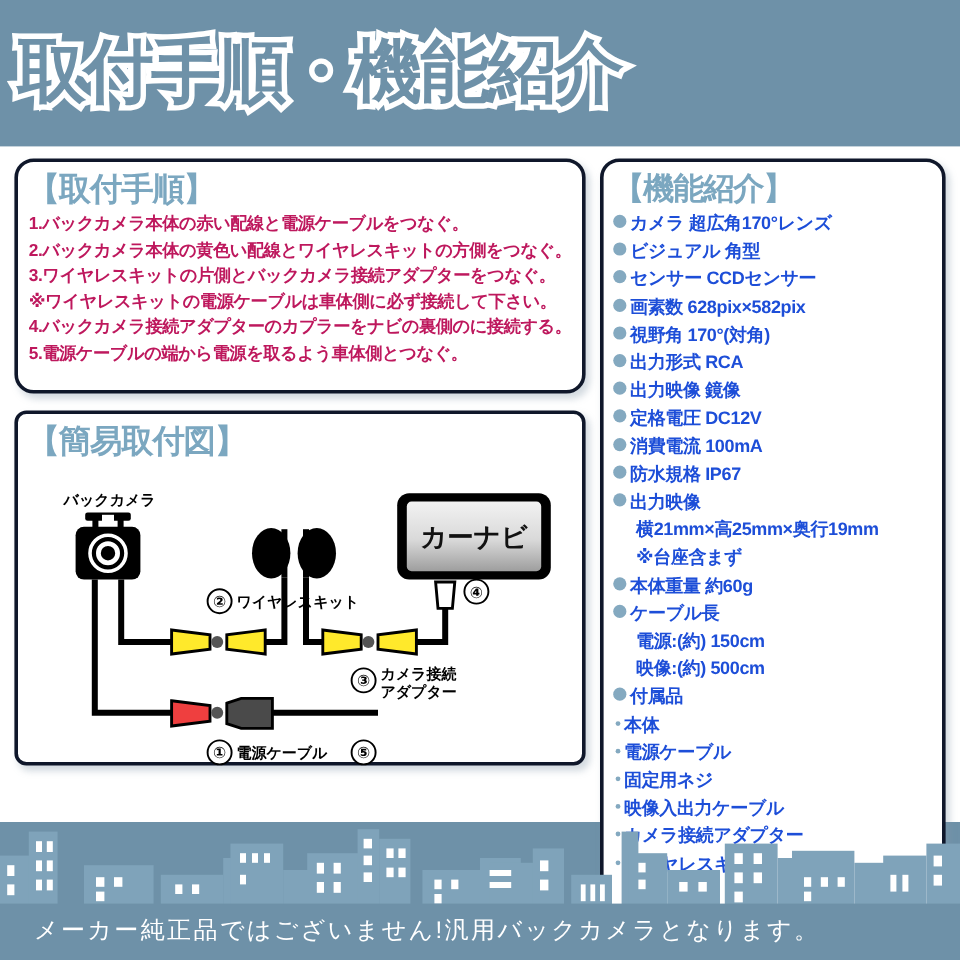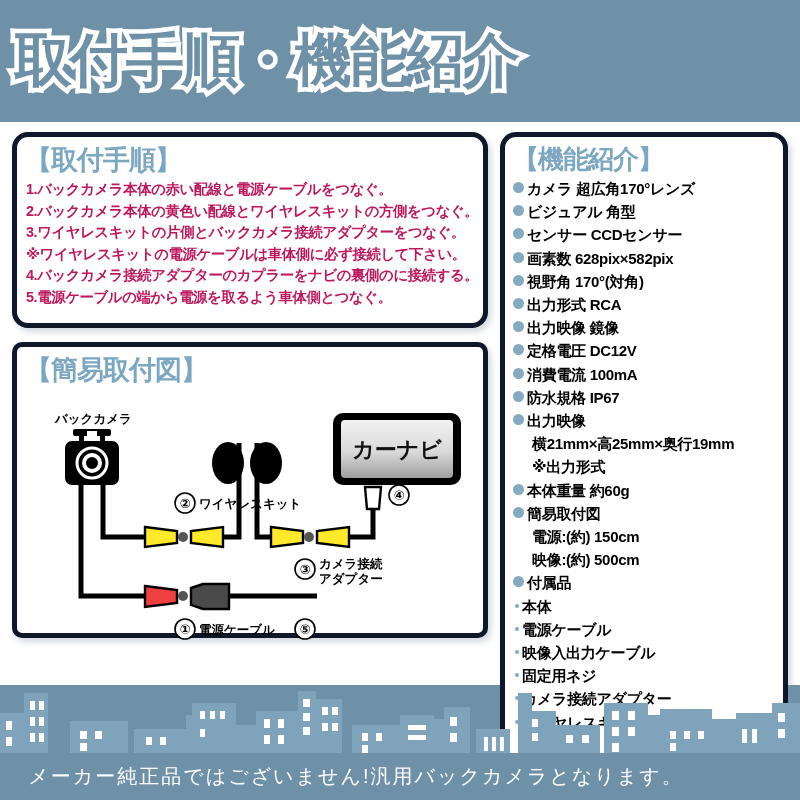--- a/index.html
+++ b/index.html
@@ -45,21 +45,21 @@
     position: absolute;
     left: 0; top: 122px;
     width: 800px; height: 563px;
     background: #ffffff;
   }
 
   
   .panel {
     position: absolute;
     background: #ffffff;
-    border: 5px solid #0f172a;
+    border: 3px solid #0f172a;
     border-radius: 16px;
     box-sizing: border-box;
     box-shadow: 3px 4px 6px rgba(130,150,165,0.35);
   }
   #panel-steps   { left: 12px;  top: 132px; width: 476px; height: 196px; }
   #panel-diagram { left: 12px;  top: 342px; width: 476px; height: 296px; border-radius: 10px; }
   #panel-specs   { left: 500px; top: 132px; width: 288px; height: 666px; }
 
   .panel-heading {
     color: #7ba7c0;
@@ -94,21 +94,21 @@
 
   
   #specs-list {
     list-style: none;
     margin: 0;
     padding: 0 4px 0 8px;
   }
   #specs-list li {
     font-size: 15px;
     line-height: 23.2px;
-    color: #000000;
+    color: #1d4ed8;
     font-weight: bold;
     white-space: nowrap;
     letter-spacing: -0.3px;
     display: flex;
     align-items: baseline;
   }
   #specs-list li .bullet {
     flex: 0 0 auto;
     width: 11px; height: 11px;
     border-radius: 50%;
@@ -357,29 +357,29 @@
           <span>防水規格 IP67</span>
         </li>
       <li>
           <span class="bullet"></span>
           <span>出力映像</span>
         </li>
       <li class="sub">
           <span>横21mm×高25mm×奥行19mm</span>
         </li>
       <li class="sub">
-          <span>※出力形式</span>
+          <span>※台座含まず</span>
         </li>
       <li>
           <span class="bullet"></span>
           <span>本体重量 約60g</span>
         </li>
       <li>
           <span class="bullet"></span>
-          <span>簡易取付図</span>
+          <span>ケーブル長</span>
         </li>
       <li class="sub">
           <span>電源:(約) 150cm</span>
         </li>
       <li class="sub">
           <span>映像:(約) 500cm</span>
         </li>
       <li>
           <span class="bullet"></span>
           <span>付属品</span>
@@ -387,25 +387,25 @@
       <li class="acc">
           <span class="bullet"></span>
           <span>本体</span>
         </li>
       <li class="acc">
           <span class="bullet"></span>
           <span>電源ケーブル</span>
         </li>
       <li class="acc">
           <span class="bullet"></span>
+          <span>固定用ネジ</span>
+        </li>
+      <li class="acc">
+          <span class="bullet"></span>
           <span>映像入出力ケーブル</span>
-        </li>
-      <li class="acc">
-          <span class="bullet"></span>
-          <span>固定用ネジ</span>
         </li>
       <li class="acc">
           <span class="bullet"></span>
           <span>カメラ接続アダプター</span>
         </li>
       <li class="acc">
           <span class="bullet"></span>
           <span>ワイヤレスキット</span>
         </li>
     </ul>

